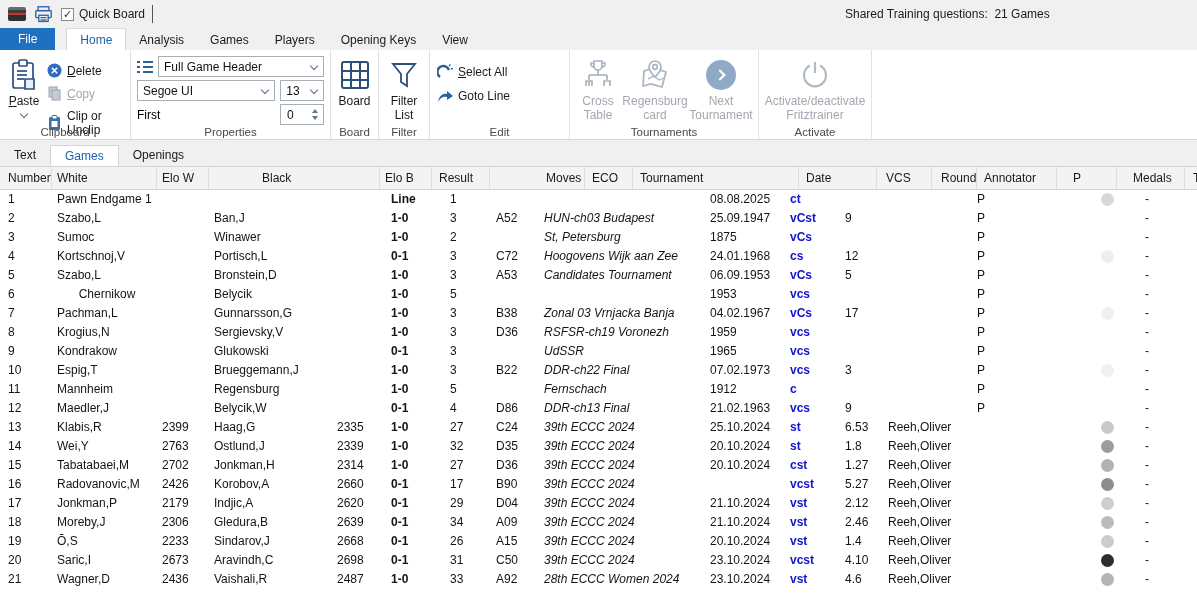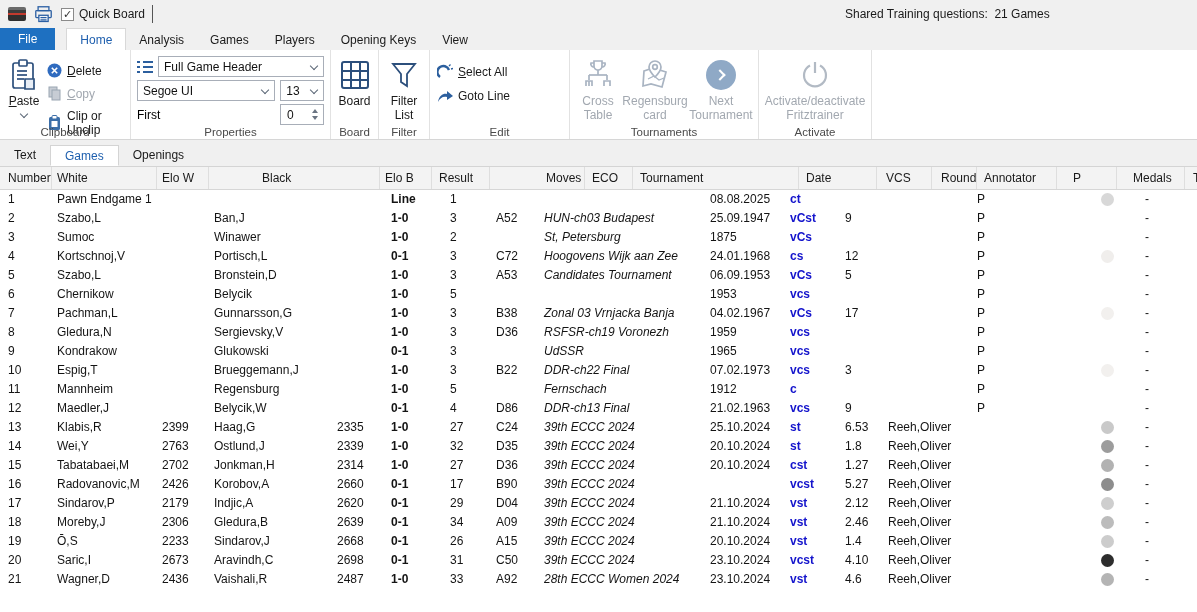--- a/index.html
+++ b/index.html
@@ -411,21 +411,21 @@
         <div class="td c-vcs" style="width: 55px; padding-left: 9px;">vCs</div>
         <div class="td c-round" style="width: 45px; padding-left: 9px;">5</div>
         <div class="td c-annotator" style="width: 80px; padding-left: 7px;"></div>
         <div class="td c-p" style="width: 60px; padding-left: 16px;">P</div>
         <div class="td c-medals" style="width: 68px; padding-left: 16px;"></div>
         <div class="td c-theo" style="width: 40px; padding-left: 8px;"></div>
         <div class="td c-top" style="width: 62px; padding-left: 16px;">-</div>
       </div>
       <div class="trow">
         <div class="td c-number" style="width: 52px; padding-left: 8px;">6</div>
-        <div class="td c-white" style="width: 105px; padding-left: 5px;">Chernikow</div>
+        <div class="td c-white" style="width: 105px; padding-left: 5px; text-align: center;">Chernikow</div>
         <div class="td c-elo_w" style="width: 52px; padding-left: 5px;"></div>
         <div class="td c-black" style="width: 123px; padding-left: 5px;">Belycik</div>
         <div class="td c-elo_b" style="width: 52px; padding-left: 5px;"></div>
         <div class="td c-result" style="width: 58px; padding-left: 7px;">1-0</div>
         <div class="td c-moves" style="width: 47px; padding-left: 8px;">5</div>
         <div class="td c-eco" style="width: 48px; padding-left: 7px;"></div>
         <div class="td c-tournament" style="width: 166px; padding-left: 7px;"></div>
         <div class="td c-date" style="width: 78px; padding-left: 7px;">1953</div>
         <div class="td c-vcs" style="width: 55px; padding-left: 9px;">vcs</div>
         <div class="td c-round" style="width: 45px; padding-left: 9px;"></div>
@@ -449,21 +449,21 @@
         <div class="td c-vcs" style="width: 55px; padding-left: 9px;">vCs</div>
         <div class="td c-round" style="width: 45px; padding-left: 9px;">17</div>
         <div class="td c-annotator" style="width: 80px; padding-left: 7px;"></div>
         <div class="td c-p" style="width: 60px; padding-left: 16px;">P</div>
         <div class="td c-medals" style="width: 68px; padding-left: 16px;"></div>
         <div class="td c-theo" style="width: 40px; padding-left: 0px;"><span class="theodot" style="background: rgb(242, 240, 238);"></span></div>
         <div class="td c-top" style="width: 62px; padding-left: 16px;">-</div>
       </div>
       <div class="trow">
         <div class="td c-number" style="width: 52px; padding-left: 8px;">8</div>
-        <div class="td c-white" style="width: 105px; padding-left: 5px;">Gledura,N</div>
+        <div class="td c-white" style="width: 105px; padding-left: 5px;">Krogius,N</div>
         <div class="td c-elo_w" style="width: 52px; padding-left: 5px;"></div>
         <div class="td c-black" style="width: 123px; padding-left: 5px;">Sergievsky,V</div>
         <div class="td c-elo_b" style="width: 52px; padding-left: 5px;"></div>
         <div class="td c-result" style="width: 58px; padding-left: 7px;">1-0</div>
         <div class="td c-moves" style="width: 47px; padding-left: 8px;">3</div>
         <div class="td c-eco" style="width: 48px; padding-left: 7px;">D36</div>
         <div class="td c-tournament" style="width: 166px; padding-left: 7px;">RSFSR-ch19 Voronezh</div>
         <div class="td c-date" style="width: 78px; padding-left: 7px;">1959</div>
         <div class="td c-vcs" style="width: 55px; padding-left: 9px;">vcs</div>
         <div class="td c-round" style="width: 45px; padding-left: 9px;"></div>
@@ -620,21 +620,21 @@
         <div class="td c-vcs" style="width: 55px; padding-left: 9px;">vcst</div>
         <div class="td c-round" style="width: 45px; padding-left: 9px;">5.27</div>
         <div class="td c-annotator" style="width: 80px; padding-left: 7px;">Reeh,Oliver</div>
         <div class="td c-p" style="width: 60px; padding-left: 16px;"></div>
         <div class="td c-medals" style="width: 68px; padding-left: 16px;"></div>
         <div class="td c-theo" style="width: 40px; padding-left: 0px;"><span class="theodot" style="background: rgb(141, 141, 141);"></span></div>
         <div class="td c-top" style="width: 62px; padding-left: 16px;">-</div>
       </div>
       <div class="trow">
         <div class="td c-number" style="width: 52px; padding-left: 8px;">17</div>
-        <div class="td c-white" style="width: 105px; padding-left: 5px;">Sindarov,P</div>
+        <div class="td c-white" style="width: 105px; padding-left: 5px;">Jonkman,P</div>
         <div class="td c-elo_w" style="width: 52px; padding-left: 5px;">2179</div>
         <div class="td c-black" style="width: 123px; padding-left: 5px;">Indjic,A</div>
         <div class="td c-elo_b" style="width: 52px; padding-left: 5px;">2620</div>
         <div class="td c-result" style="width: 58px; padding-left: 7px;">0-1</div>
         <div class="td c-moves" style="width: 47px; padding-left: 8px;">29</div>
         <div class="td c-eco" style="width: 48px; padding-left: 7px;">D04</div>
         <div class="td c-tournament" style="width: 166px; padding-left: 7px;">39th ECCC 2024</div>
         <div class="td c-date" style="width: 78px; padding-left: 7px;">21.10.2024</div>
         <div class="td c-vcs" style="width: 55px; padding-left: 9px;">vst</div>
         <div class="td c-round" style="width: 45px; padding-left: 9px;">2.12</div>

